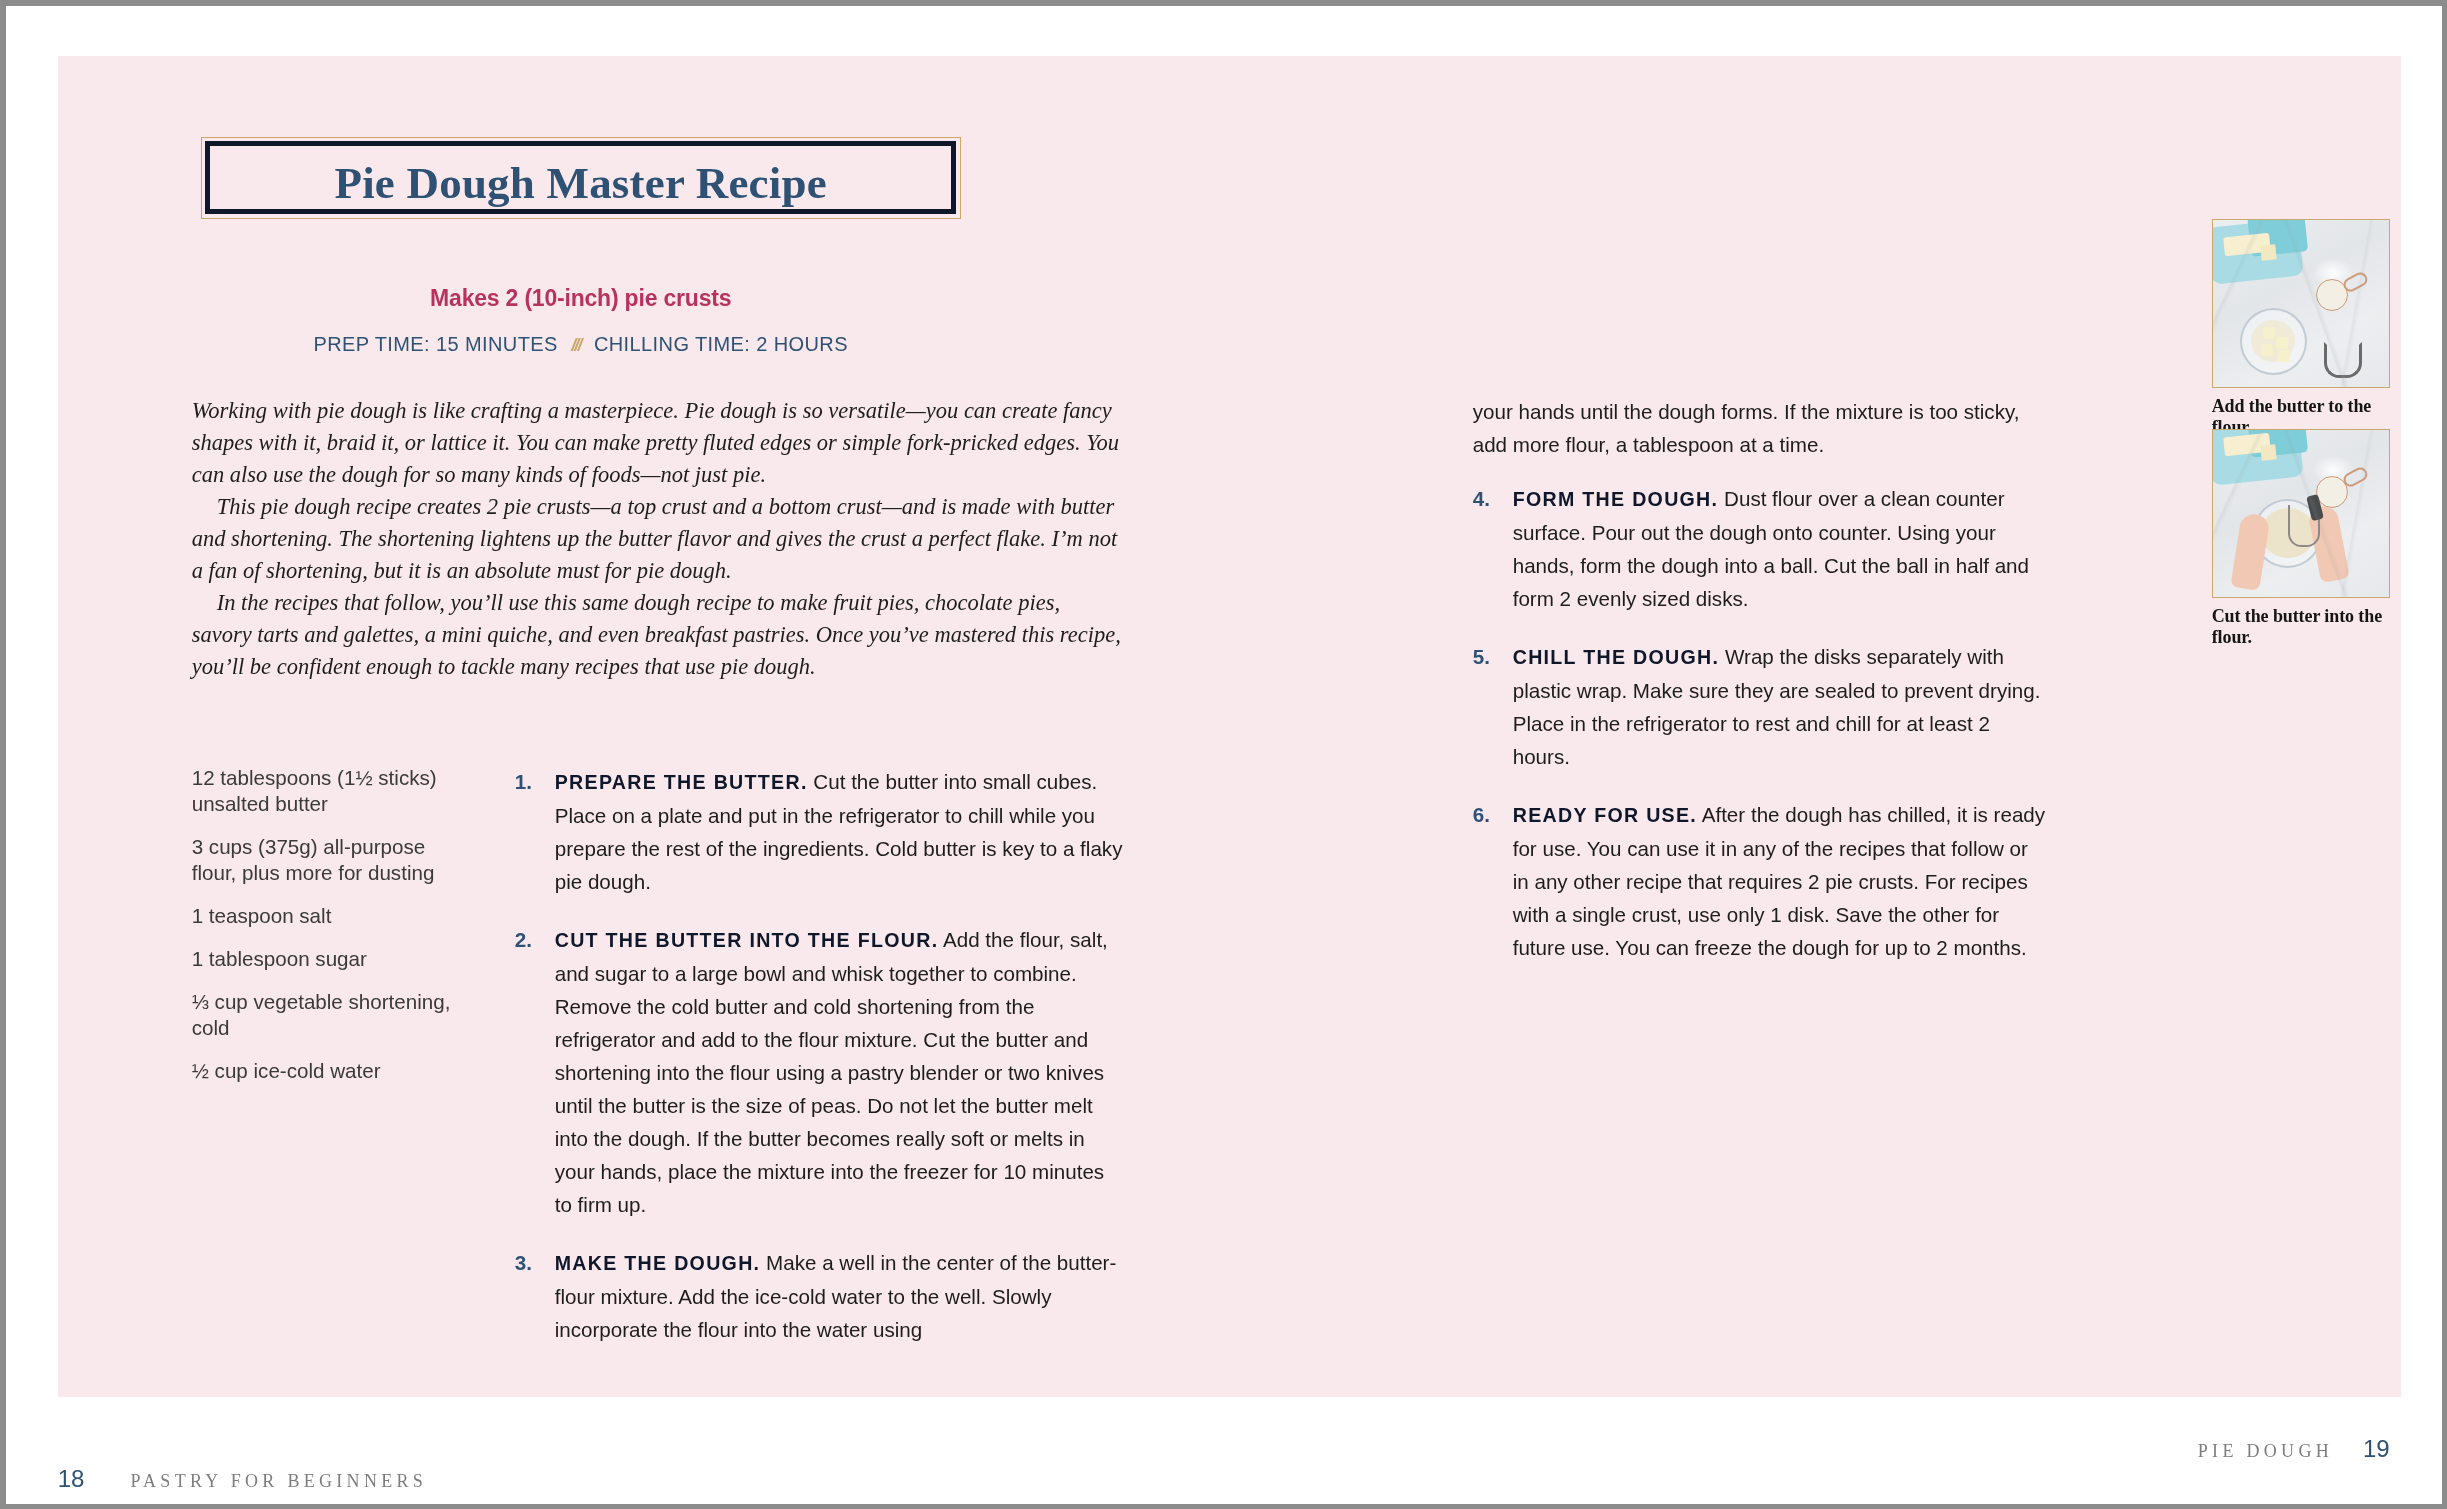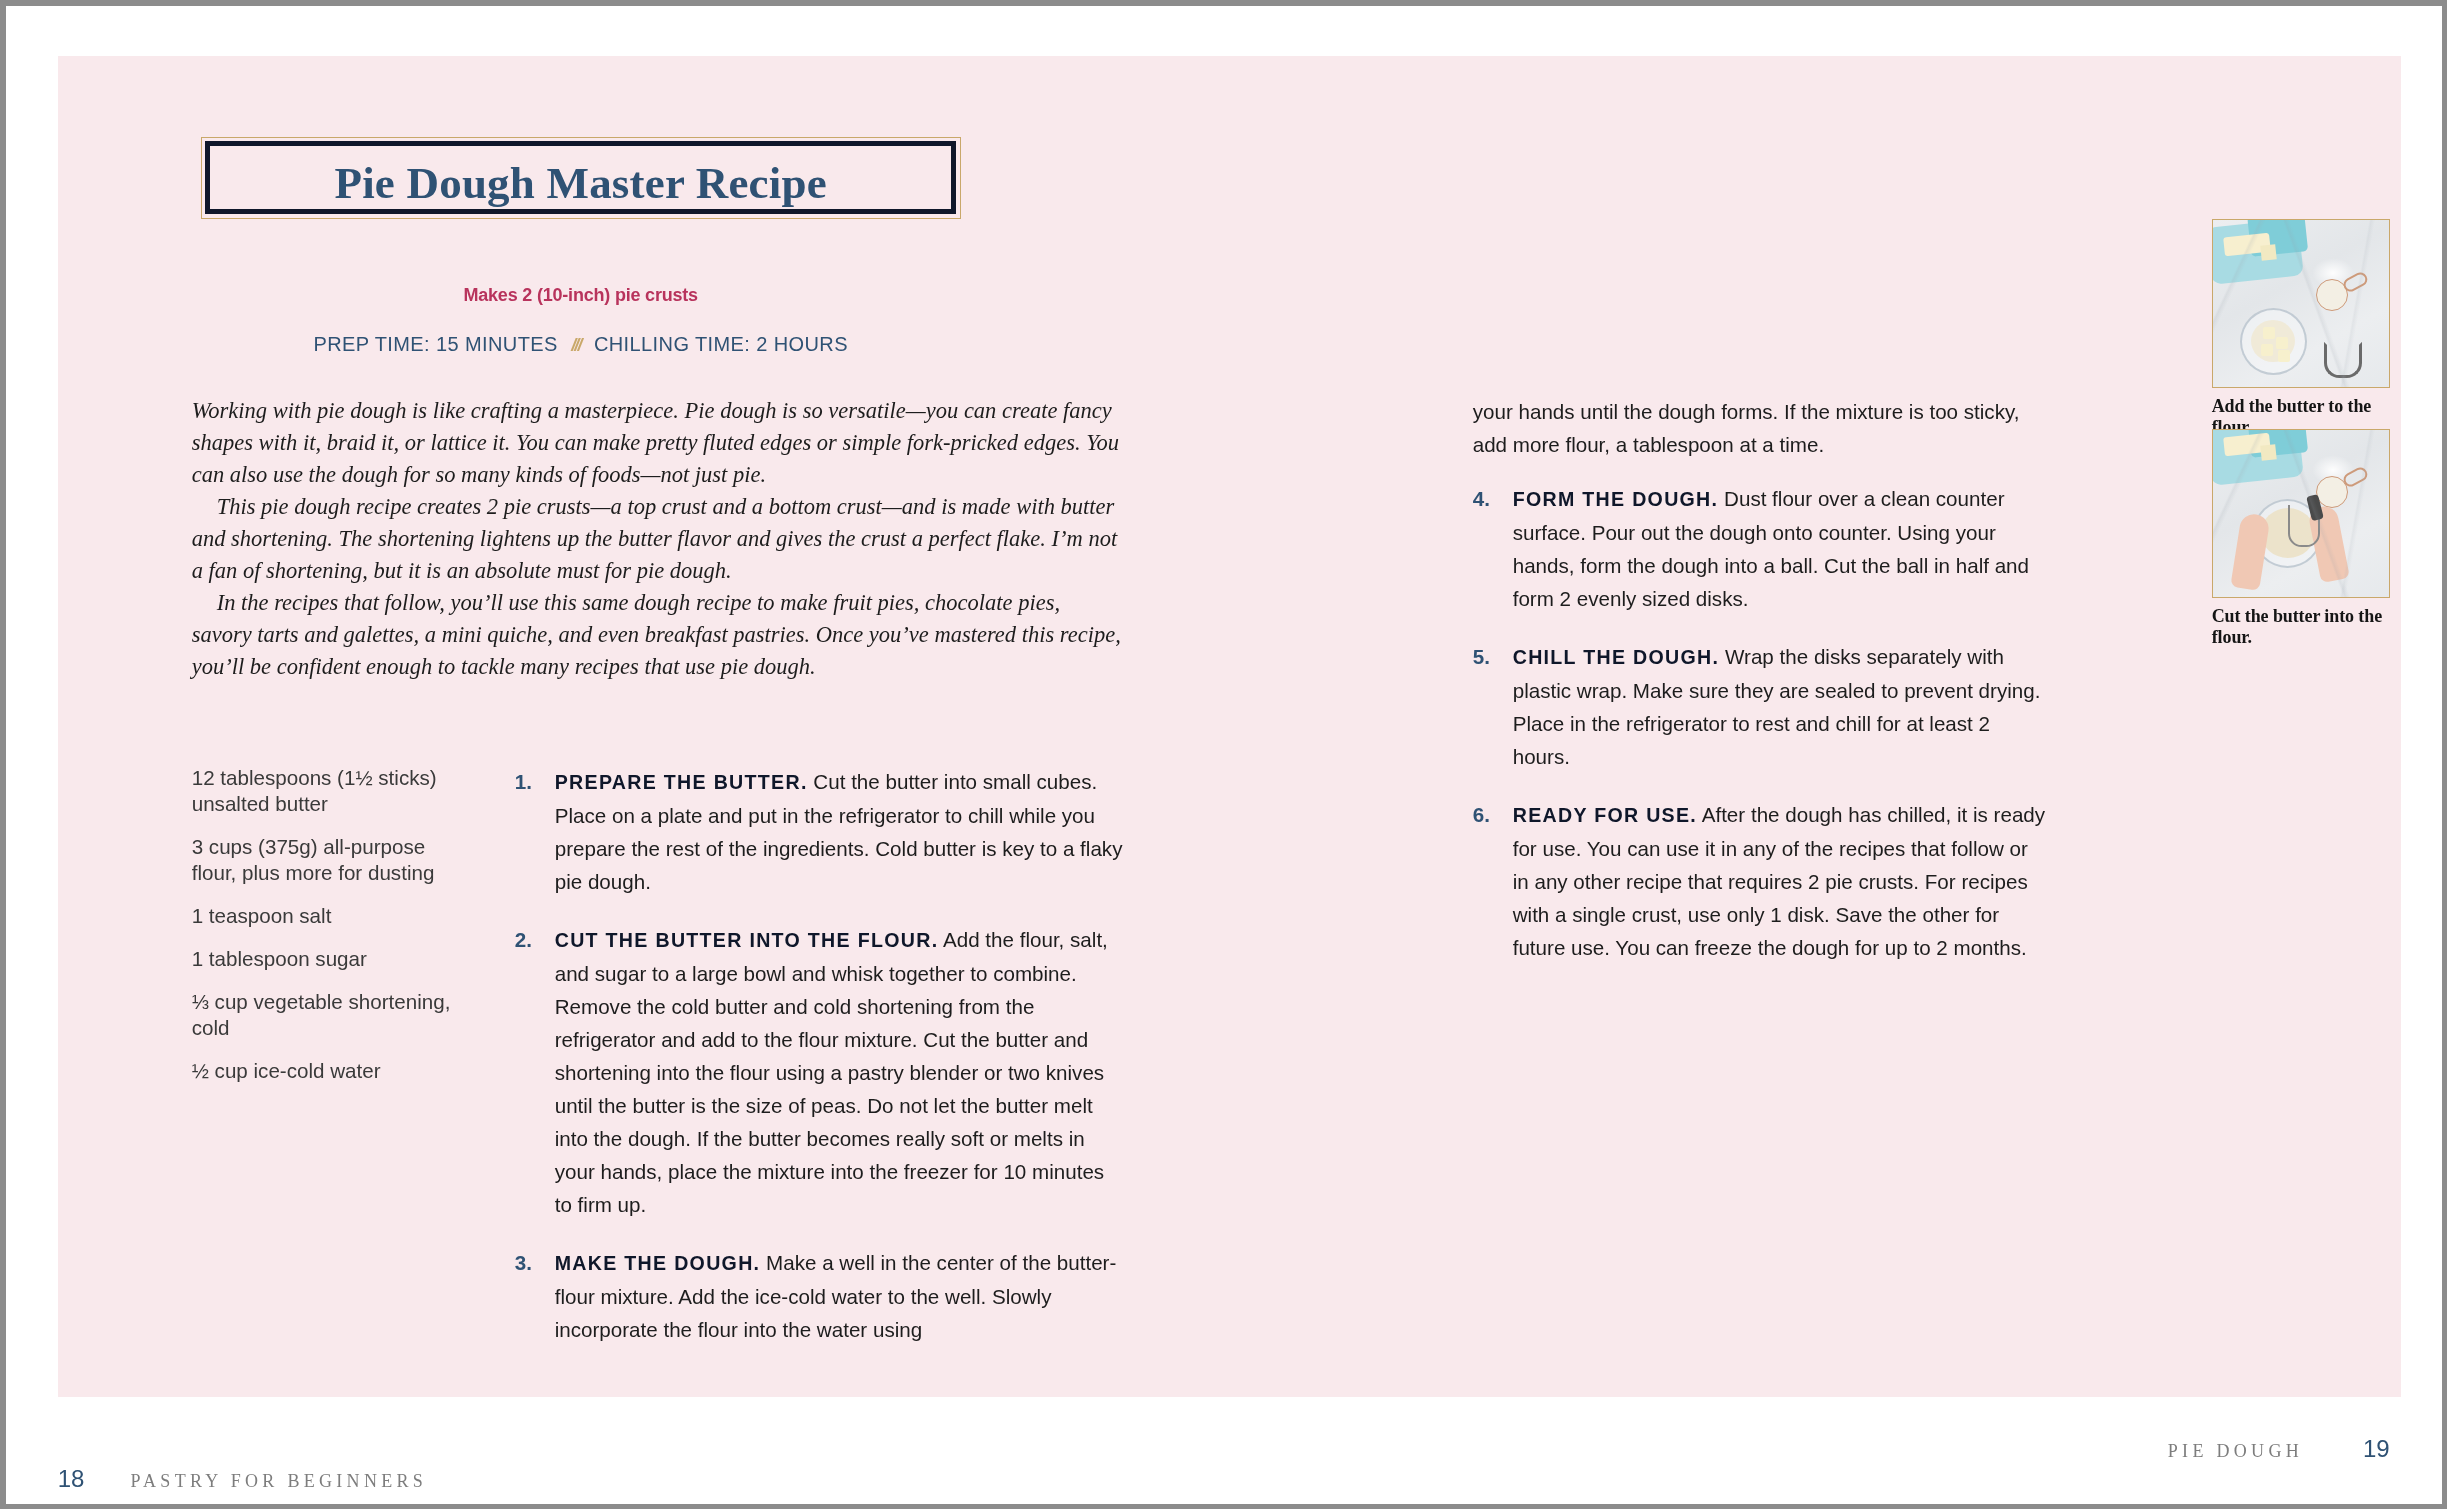--- a/index.html
+++ b/index.html
@@ -58,21 +58,21 @@
     color: #2f5274;
     letter-spacing: 0.2px;
     white-space: nowrap;
   }
 
   .yield-line {
     position: absolute;
     left: 143px; top: 229px;
     width: 760px;
     text-align: center;
-    font-size: 18px;
+    font-size: 23px;
     font-weight: bold;
     color: #b8335c;
     letter-spacing: -0.2px;
   }
 
   .time-line {
     position: absolute;
     left: 143px; top: 277px;
     width: 760px;
     text-align: center;
@@ -353,21 +353,21 @@
     color: #2f5274;
     font-weight: normal;
   }
   .running-head {
     font-family: "Liberation Serif", serif;
     font-size: 18px;
     letter-spacing: 4.3px;
     color: #7d7d7d;
   }
   .footer-left .running-head { margin-left: 46px; margin-top: 36px; }
-  .footer-right .running-head { margin-right: 60px; }
+  .footer-right .running-head { margin-right: 30px; }
 </style>
 </head>
 <body>
 
 <div class="spread">
   <div class="pink-block">
 
     <div class="page-left">
 
       <div class="title-box">

